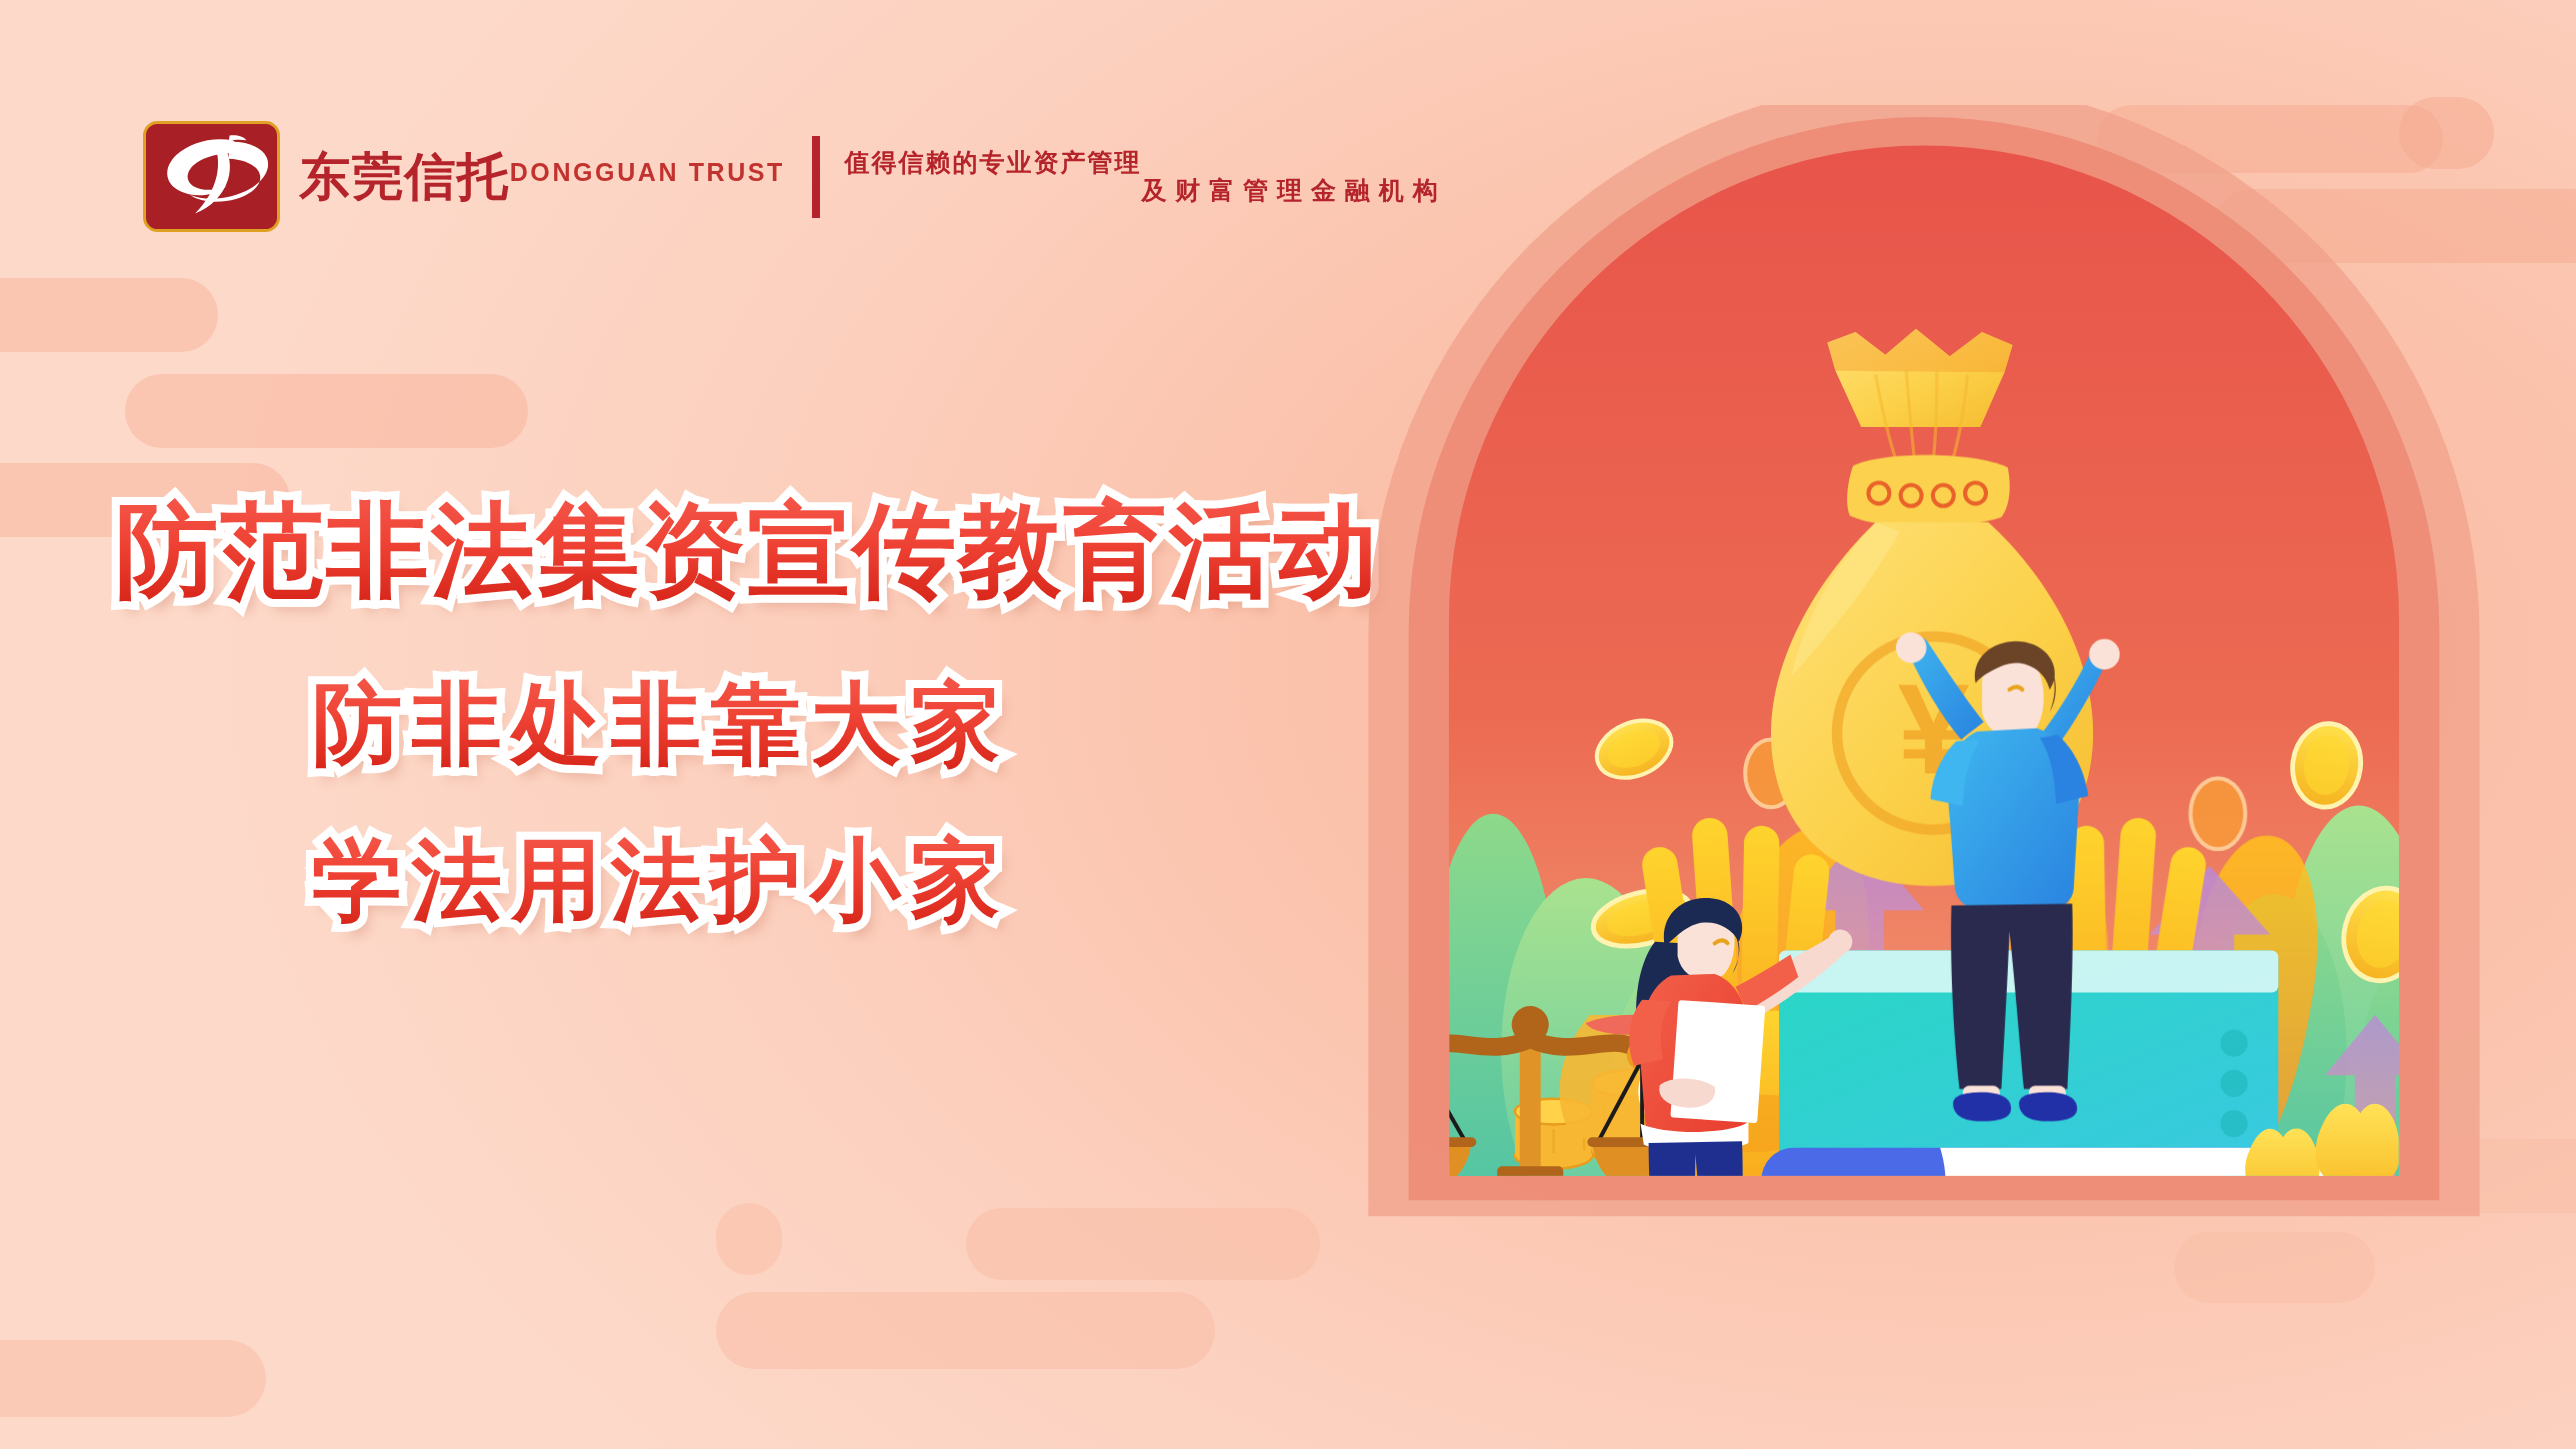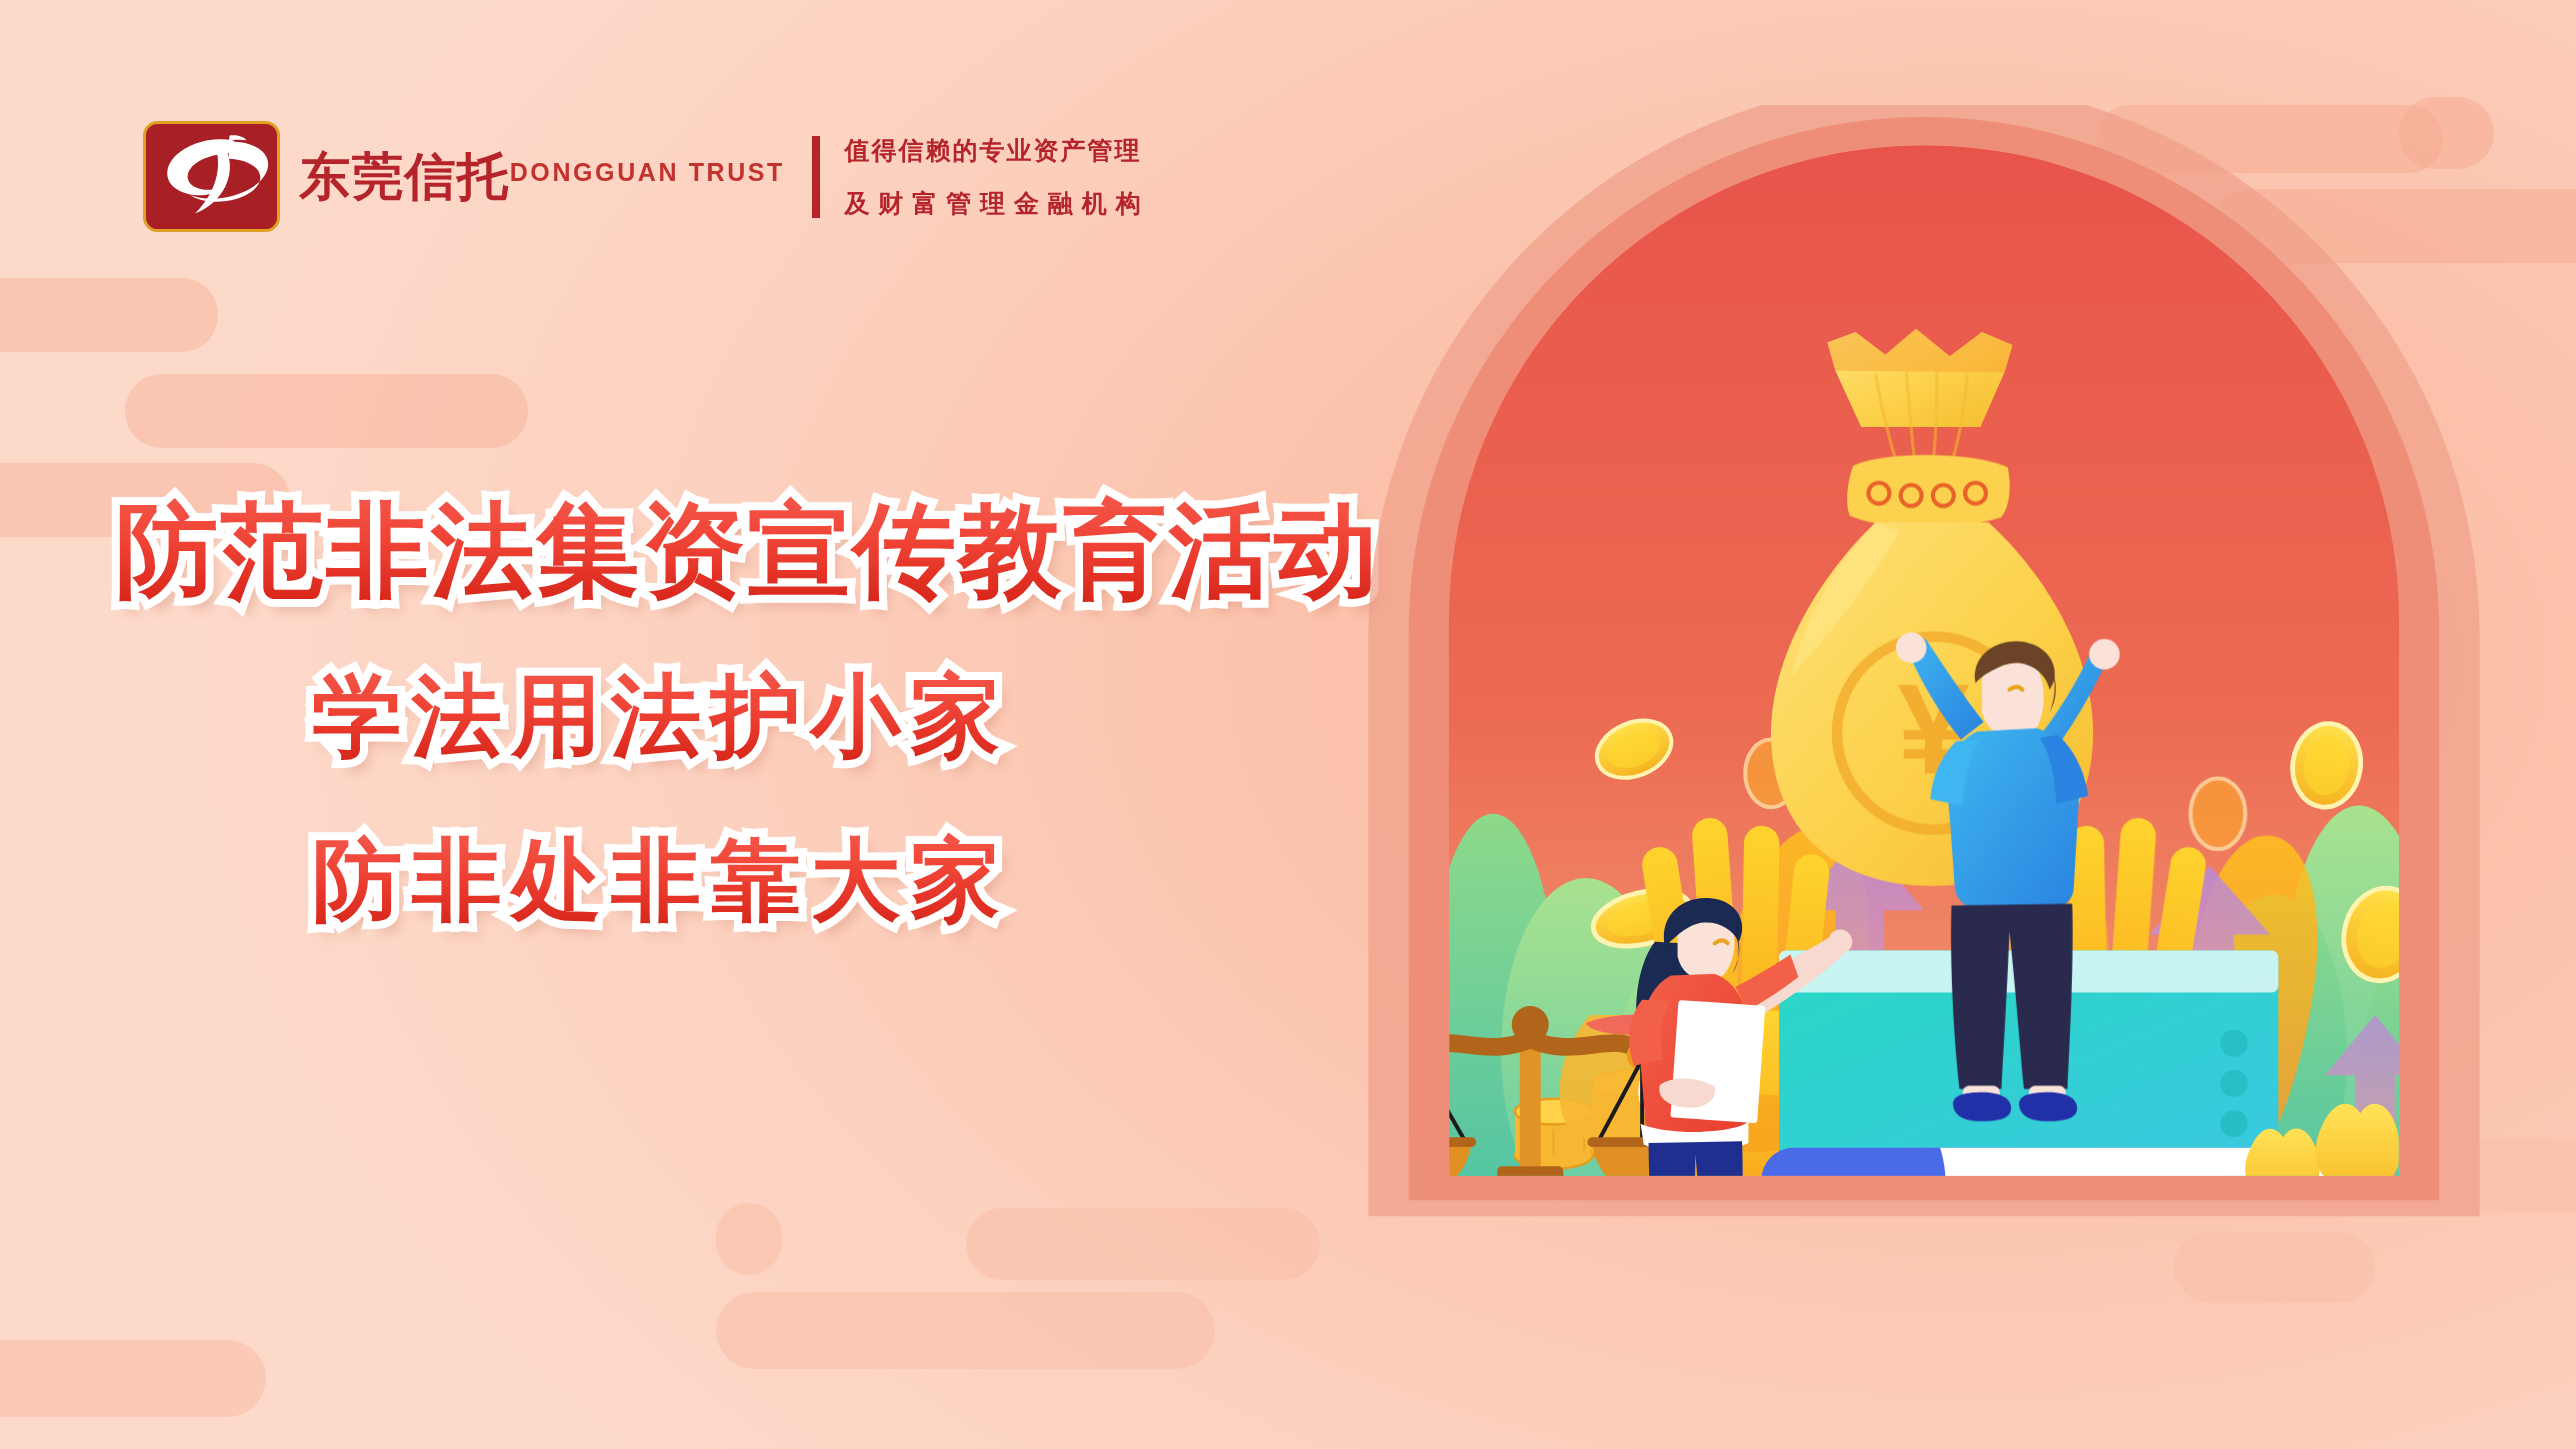--- a/index.html
+++ b/index.html
@@ -30,21 +30,21 @@
   #logo-words{margin-left:19.3px;display:flex;flex-direction:row;justify-content:center;}
   #brand-cn{
     font-size:51px;line-height:1;font-weight:bold;color:#b5242a;
     letter-spacing:1.6px;white-space:nowrap;
   }
   #brand-en{
     font-size:25px;line-height:1;font-weight:bold;color:#c2332f;
     letter-spacing:2.6px;margin-top:8.9px;white-space:nowrap;
   }
   #logo-divider{width:8.9px;height:82px;background:#b5242a;margin-left:26.6px;margin-right:24px;flex:0 0 auto;}
-  #tagline{display:flex;flex-direction:column;justify-content:flex-end;}
+  #tagline{display:flex;flex-direction:row;justify-content:flex-end;}
   .tag-line{
     font-size:25px;line-height:1;font-weight:bold;color:#b5242a;
     white-space:nowrap;
   }
   .tag-line.l1{letter-spacing:2px;}
   .tag-line.l2{letter-spacing:8.9px;margin-top:28px;}
 
   
   #headline{position:absolute;left:0;top:483px;width:1369px;}
   .hl{
@@ -128,31 +128,31 @@
 
   <div id="headline">
 
     <div id="line1-wrap">
       <div class="hl-wrap" style="display:inline-block;">
         <span class="hl-stroke line1-size">防范非法集资宣传教育活动</span>
         <span class="hl line1-size">防范非法集资宣传教育活动</span>
       </div>
     </div>
 
+    <div id="line3-wrap">
+      <div class="hl-wrap" style="display:inline-block;">
+        <span class="hl-stroke line23-size">防非处非靠大家</span>
+        <span class="hl line23-size">防非处非靠大家</span>
+      </div>
+    </div>
+
     <div id="line2-wrap">
       <div class="hl-wrap" style="display:inline-block;">
         <span class="hl-stroke line23-size">学法用法护小家</span>
         <span class="hl line23-size">学法用法护小家</span>
-      </div>
-    </div>
-
-    <div id="line3-wrap">
-      <div class="hl-wrap" style="display:inline-block;">
-        <span class="hl-stroke line23-size">防非处非靠大家</span>
-        <span class="hl line23-size">防非处非靠大家</span>
       </div>
     </div>
   </div>
 
   <div id="illus">
     <svg width="1208" height="1224" viewBox="0 0 1500 1520" xmlns="http://www.w3.org/2000/svg">
       <defs>
         <linearGradient id="archIn" x1="0" y1="0" x2="0" y2="1">
           <stop offset="0%" stop-color="#e8544a"></stop>
           <stop offset="55%" stop-color="#ec6a52"></stop>

